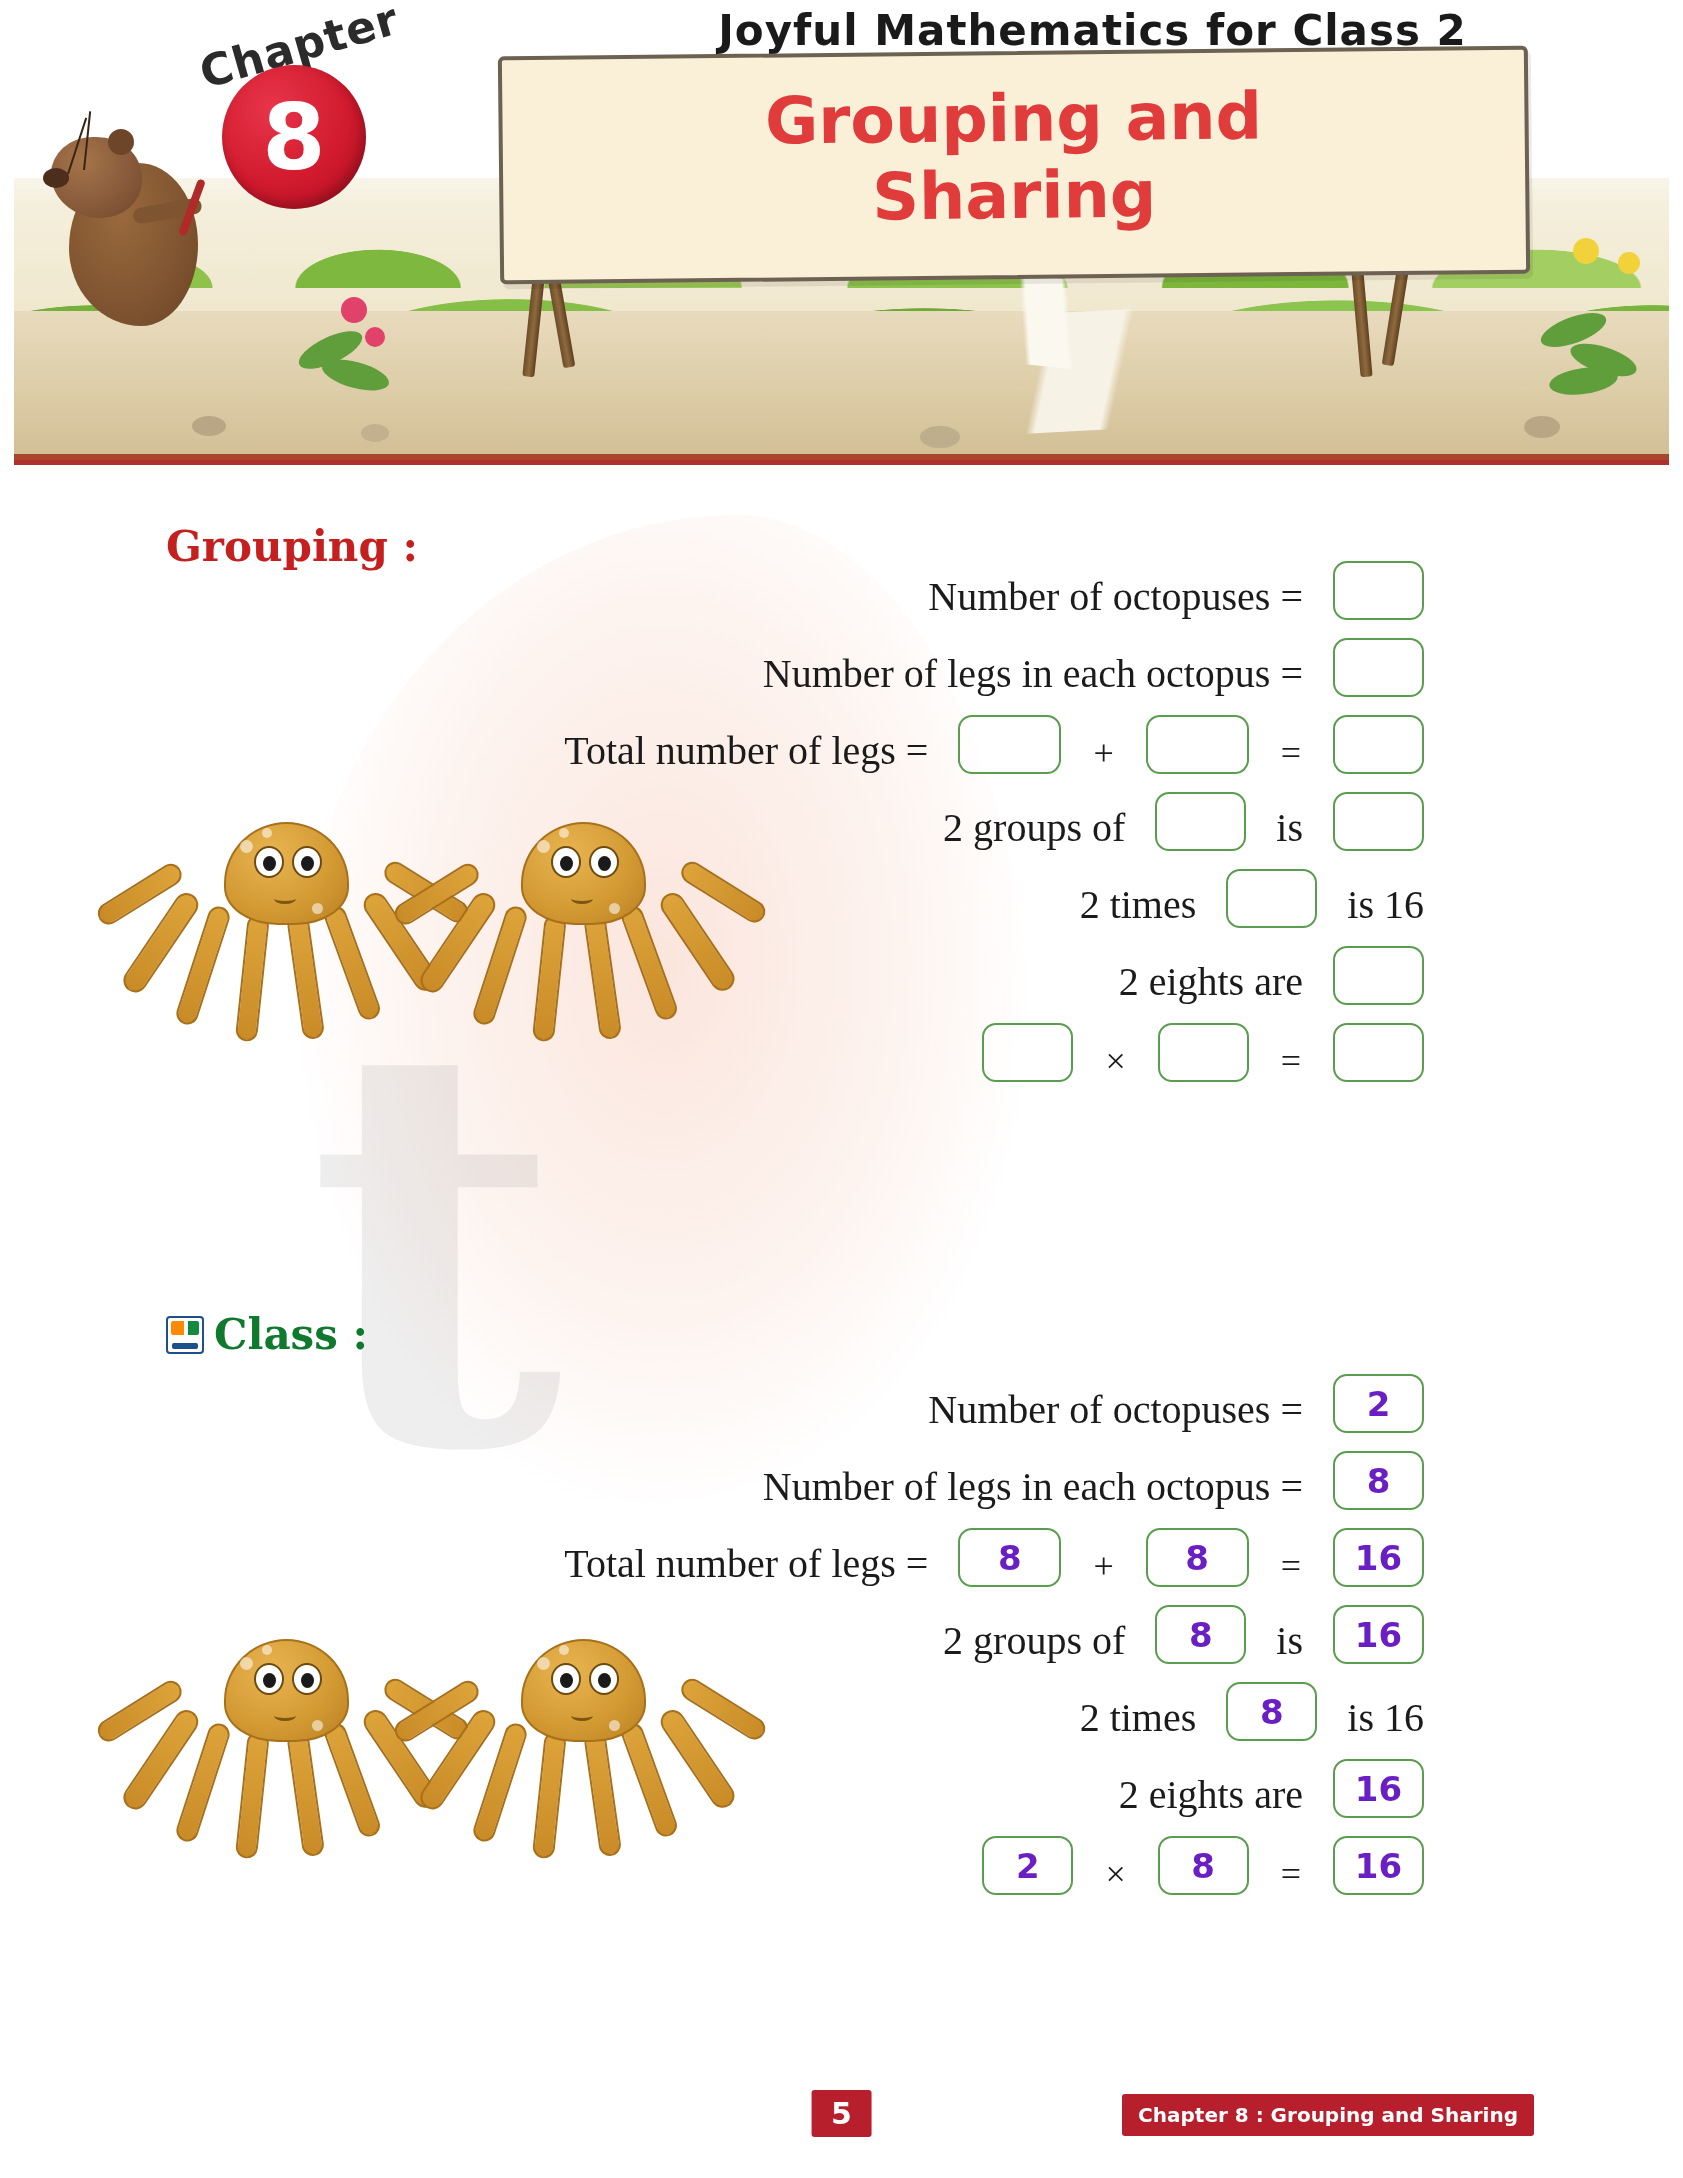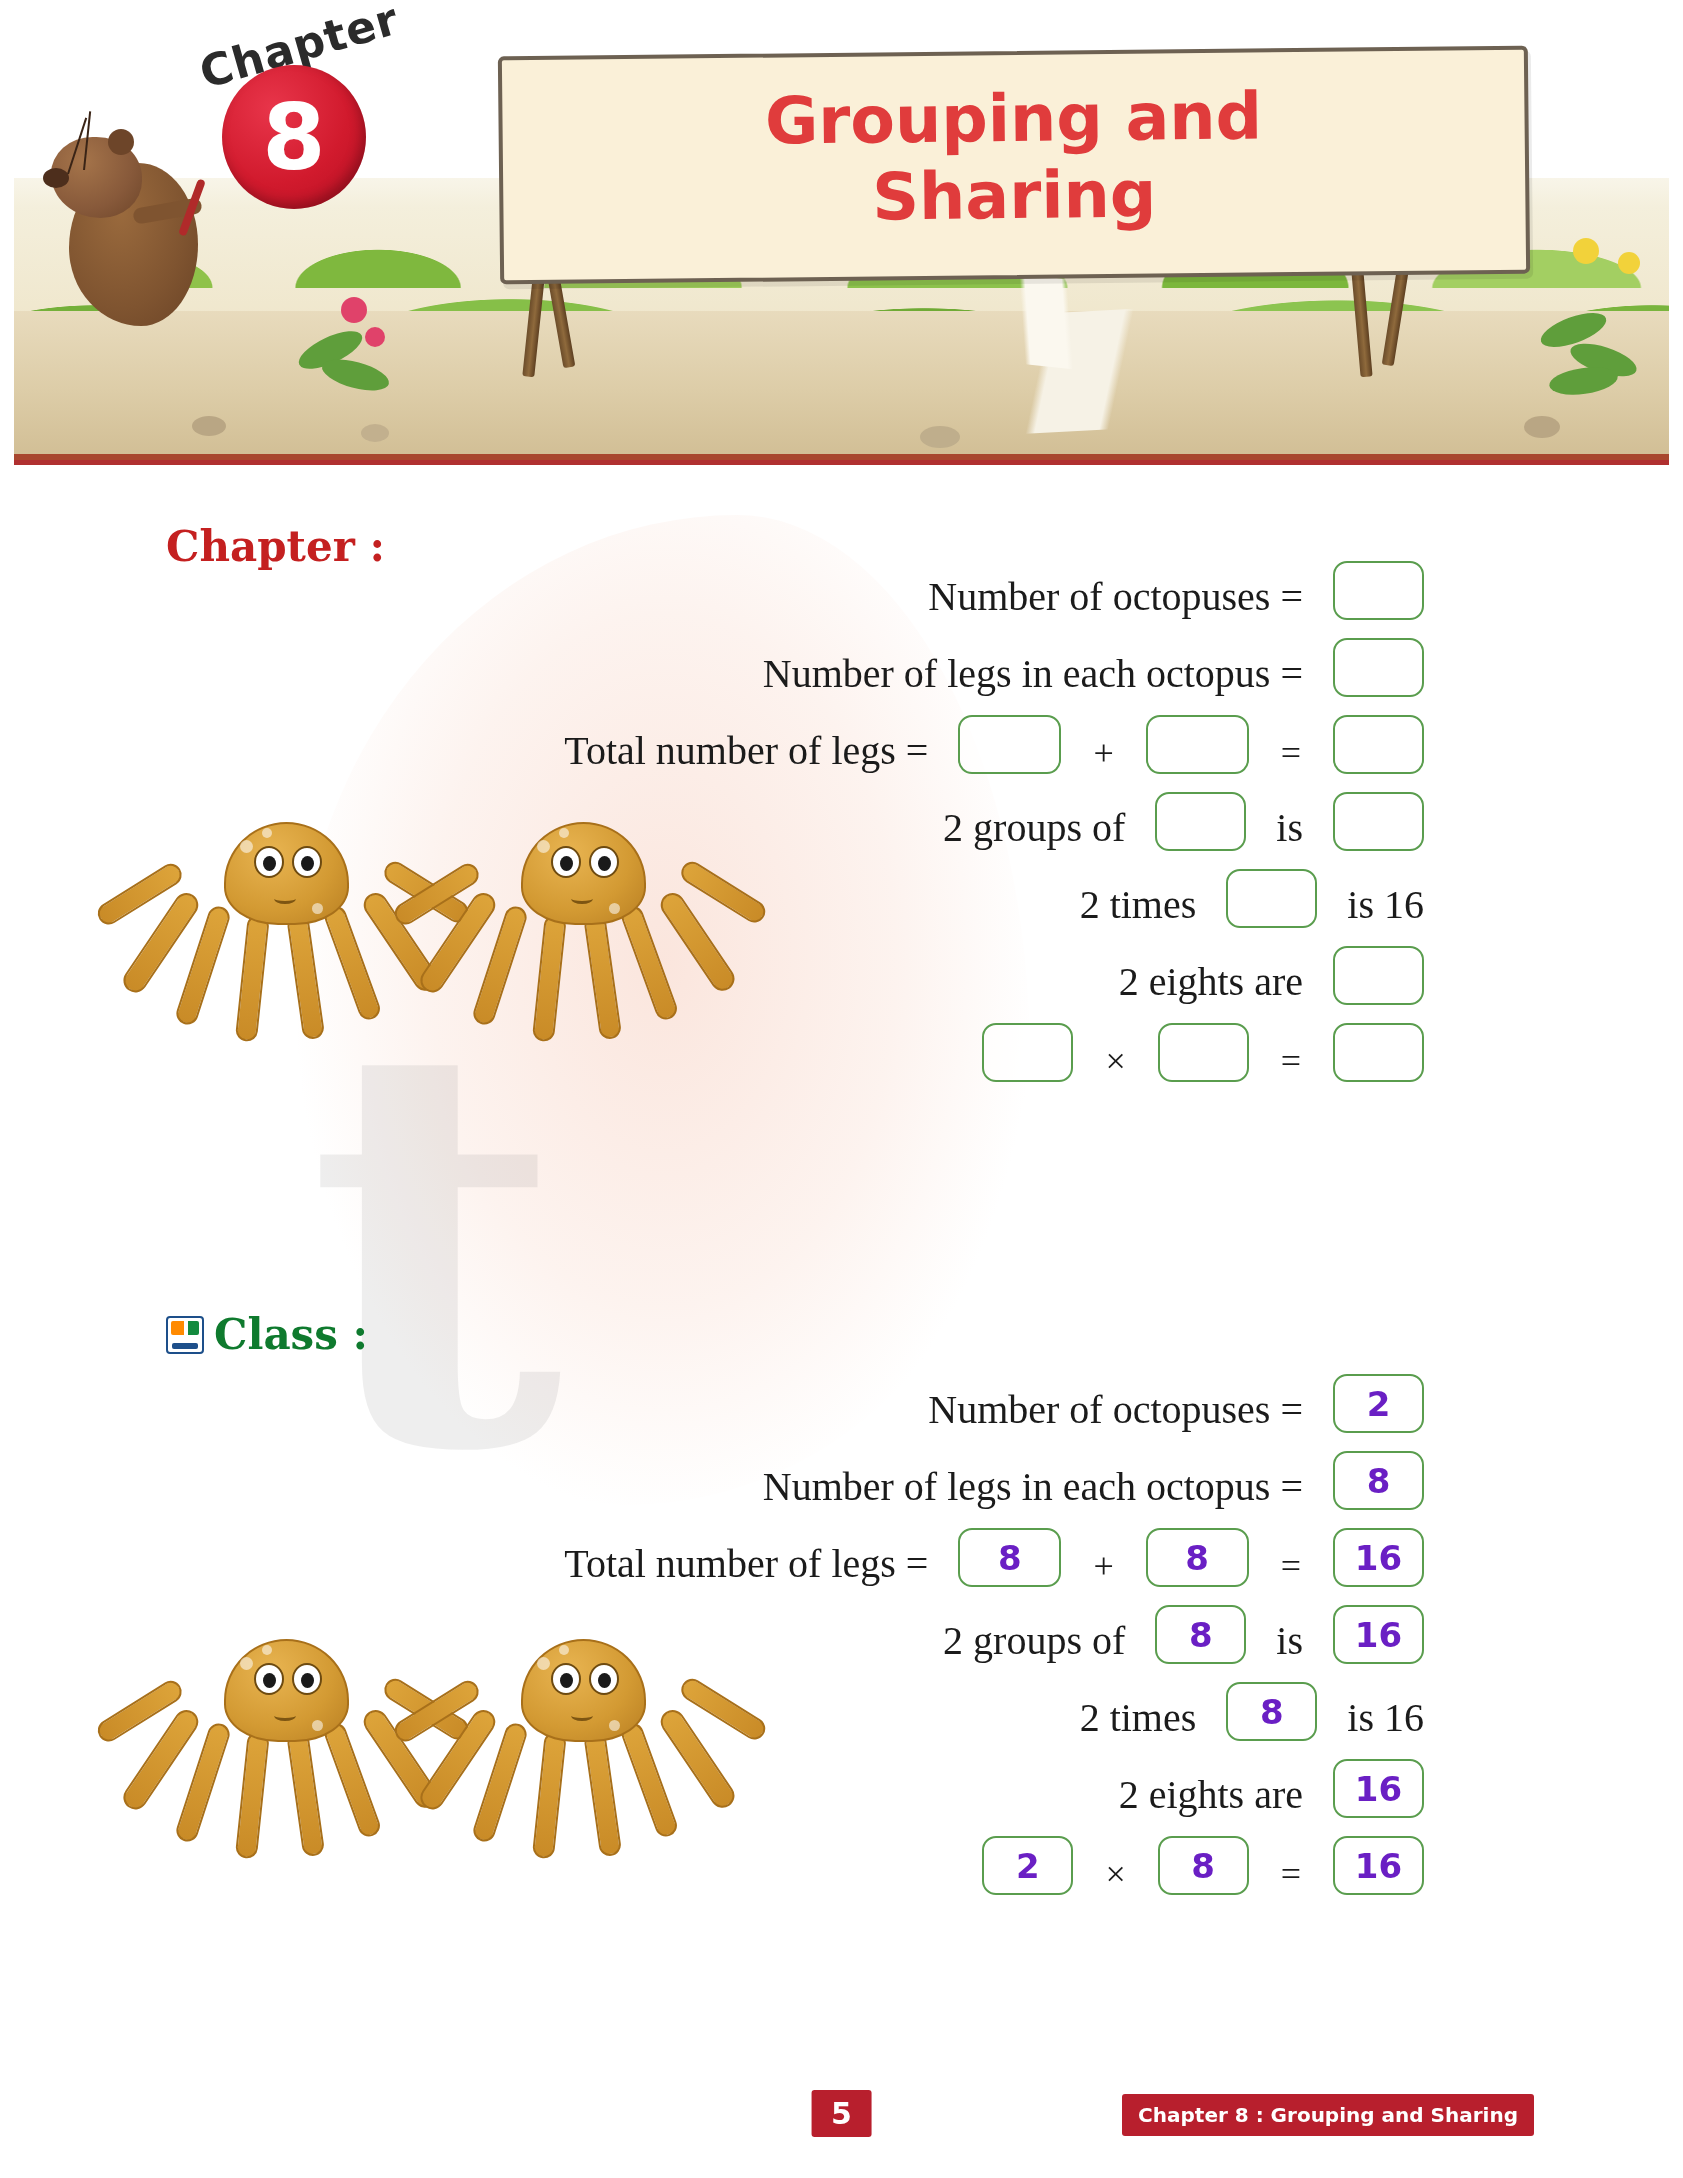--- a/index.html
+++ b/index.html
@@ -347,20 +347,21 @@
       <div class="mole-whisker" style="left:44px; top:2px; transform:rotate(6deg);"></div>
       <div class="mole-arm"></div>
       <div class="mole-stick"></div>
     </div>
 
     <div class="chapter-badge">
       <div class="chapter-word">Chapter</div>
       <div class="chapter-circle">8</div>
     </div>
 
+    <div class="book-title">Joyful Mathematics for Class 2</div>
 
     <div class="plaque">
       <div class="plaque-title">
         <span>Grouping and</span><br>
         <span>Sharing</span>
       </div>
     </div>
 
     <div class="flower" style="left:327px; top:297px; background:#e0426a;"></div>
     <div class="flower" style="left:351px; top:327px; background:#e0426a; width:20px;height:20px;"></div>
@@ -377,21 +378,21 @@
     </div>
     <div class="flower" style="left:178px; top:416px; background:#b9a684; width:34px;height:20px;border-radius:50%;"></div>
     <div class="flower" style="left:347px; top:424px; background:#c2b08e; width:28px;height:18px;border-radius:50%;"></div>
     <div class="flower" style="left:906px; top:426px; background:#bfae8c; width:40px;height:22px;border-radius:50%;"></div>
     <div class="flower" style="left:1510px; top:416px; background:#b9a684; width:36px;height:22px;border-radius:50%;"></div>
   </div>
 
   <div class="wm-leaf"></div>
   <div class="wm-t">t</div>
 
-  <div class="label-question">Chapter :</div>
+  <div class="label-question">Grouping :</div>
 
   <div class="octo-group" style="left:163px; top:812px; width:614px; height:248px;">
     <div class="octopus" style="left:0; top:0;">
       <div class="tent" style="left:18px; top:83px; width:24px; height:115px; transform:rotate(34deg);"></div>
       <div class="tent" style="left:48px; top:95px; width:22px; height:123px; transform:rotate(18deg);"></div>
       <div class="tent" style="left:85px; top:103px; width:22px; height:127px; transform:rotate(6deg);"></div>
       <div class="tent" style="left:123px; top:103px; width:22px; height:125px; transform:rotate(-8deg);"></div>
       <div class="tent" style="left:158px; top:95px; width:22px; height:119px; transform:rotate(-20deg);"></div>
       <div class="tent" style="left:194px; top:83px; width:24px; height:113px; transform:rotate(-34deg);"></div>
       <div class="tent" style="left:6px; top:57px; width:22px; height:95px; transform:rotate(58deg);"></div>

